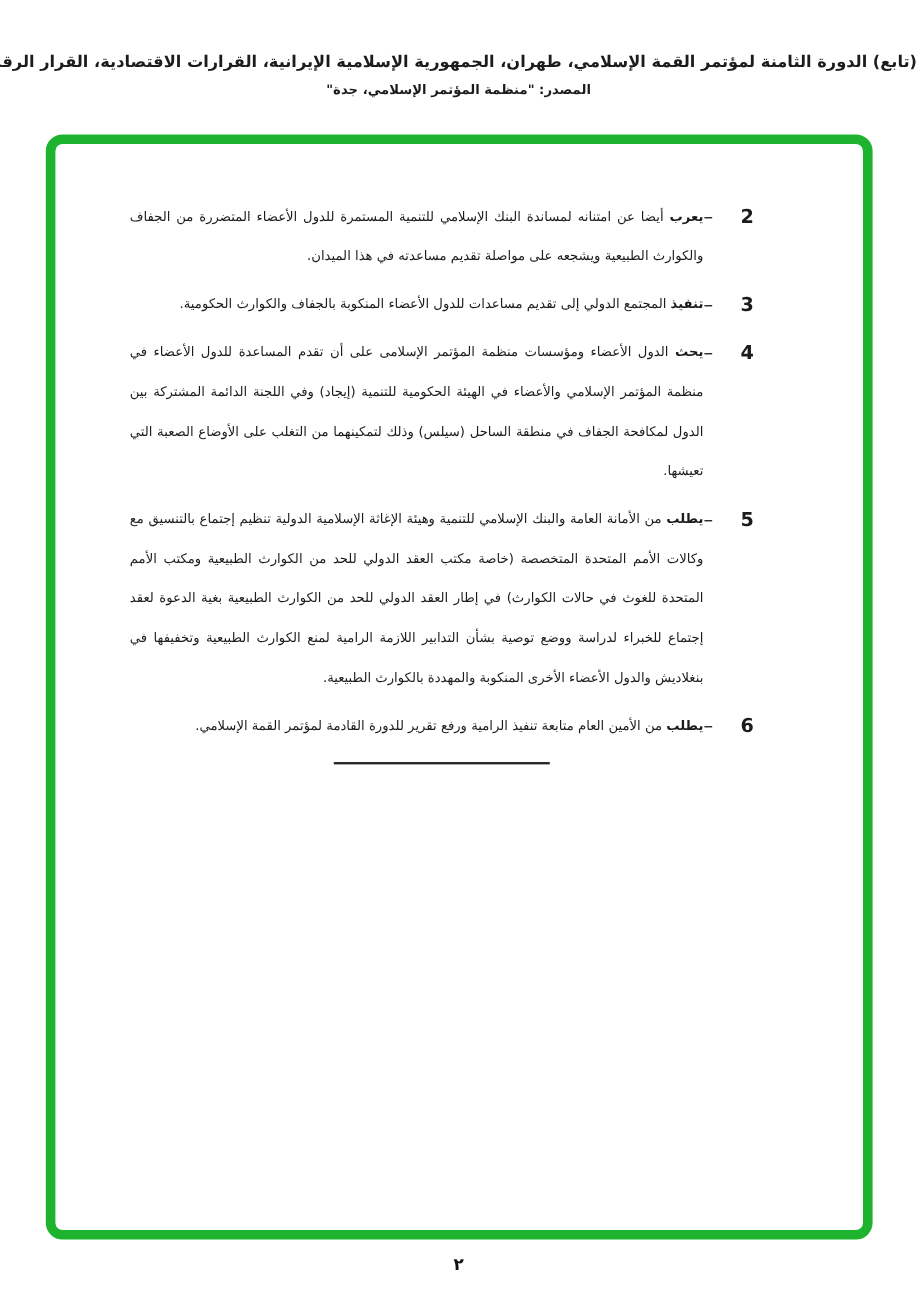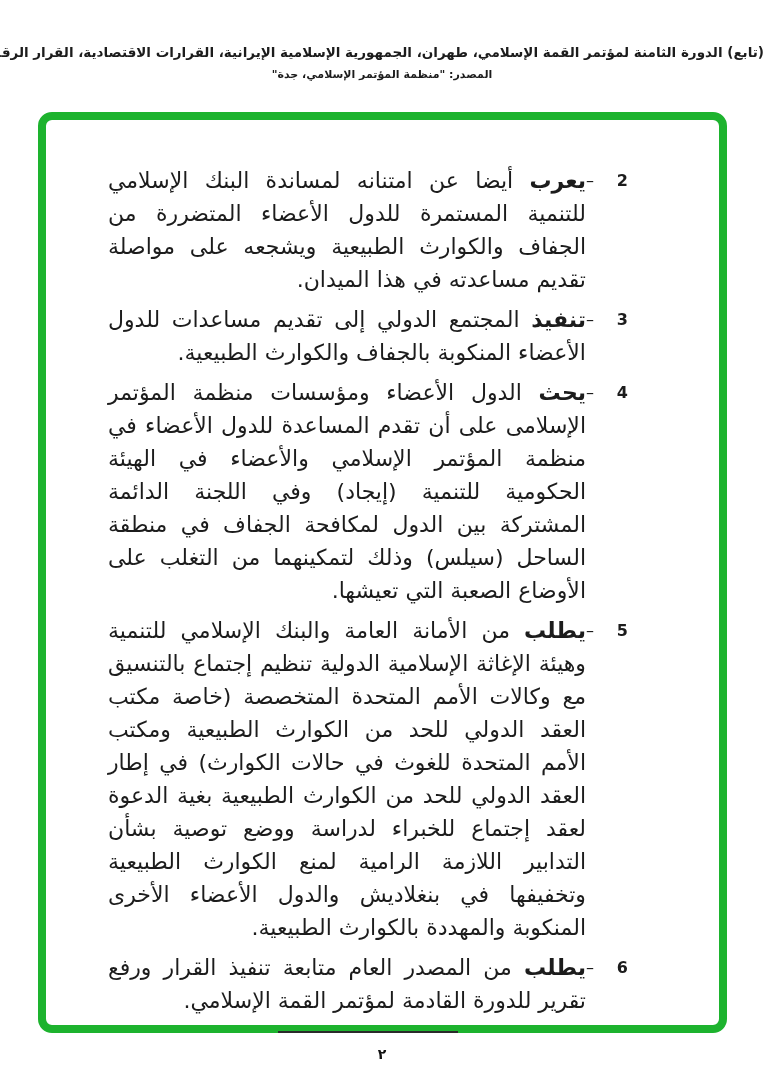--- a/index.html
+++ b/index.html
@@ -65,21 +65,21 @@
     justify-content: space-between;
     align-items: flex-start;
     font-size: 16px;
     line-height: 33px;
     direction: rtl;
   }
   .marker .num { font-weight: bold; }
   .marker .dash { font-weight: normal; }
   .clause-text {
     flex: 1 1 auto;
-    font-size: 22px;
+    font-size: 11px;
     line-height: 33px;
     text-align: justify;
     direction: rtl;
   }
   .clause-text .lead {
     font-weight: bold;
   }
   .closing-rule {
     width: 180px;
     margin: 14px auto 0 auto;
@@ -118,21 +118,21 @@
               <span class="dash">–</span>
             </div>
             <div class="clause-text"><b class="lead">يعرب</b><span> أيضا عن امتنانه لمساندة البنك الإسلامي للتنمية المستمرة للدول الأعضاء المتضررة من الجفاف والكوارث الطبيعية ويشجعه على مواصلة تقديم مساعدته في هذا الميدان.</span></div>
           </div>
 
           <div class="clause">
             <div class="marker">
               <span class="num">3</span>
               <span class="dash">–</span>
             </div>
-            <div class="clause-text"><b class="lead">تنفيذ</b><span> المجتمع الدولي إلى تقديم مساعدات للدول الأعضاء المنكوبة بالجفاف والكوارث الطبيعية.</span></div>
+            <div class="clause-text"><b class="lead">تنفيذ</b><span> المجتمع الدولي إلى تقديم مساعدات للدول الأعضاء المنكوبة بالجفاف والكوارث الحكومية.</span></div>
           </div>
 
           <div class="clause">
             <div class="marker">
               <span class="num">4</span>
               <span class="dash">–</span>
             </div>
             <div class="clause-text"><b class="lead">يحث</b><span> الدول الأعضاء ومؤسسات منظمة المؤتمر الإسلامى على أن تقدم المساعدة للدول الأعضاء في منظمة المؤتمر الإسلامي والأعضاء في الهيئة الحكومية للتنمية (إيجاد) وفي اللجنة الدائمة المشتركة بين الدول لمكافحة الجفاف في منطقة الساحل (سيلس) وذلك لتمكينهما من التغلب على الأوضاع الصعبة التي تعيشها.</span></div>
           </div>
 
@@ -142,21 +142,21 @@
               <span class="dash">–</span>
             </div>
             <div class="clause-text"><b class="lead">يطلب</b><span> من الأمانة العامة والبنك الإسلامي للتنمية وهيئة الإغاثة الإسلامية الدولية تنظيم إجتماع بالتنسيق مع وكالات الأمم المتحدة المتخصصة (خاصة مكتب العقد الدولي للحد من الكوارث الطبيعية ومكتب الأمم المتحدة للغوث في حالات الكوارث) في إطار العقد الدولي للحد من الكوارث الطبيعية بغية الدعوة لعقد إجتماع للخبراء لدراسة ووضع توصية بشأن التدابير اللازمة الرامية لمنع الكوارث الطبيعية وتخفيفها في بنغلاديش والدول الأعضاء الأخرى المنكوبة والمهددة بالكوارث الطبيعية.</span></div>
           </div>
 
           <div class="clause">
             <div class="marker">
               <span class="num">6</span>
               <span class="dash">–</span>
             </div>
-            <div class="clause-text"><b class="lead">يطلب</b><span> من المصدر العام متابعة تنفيذ القرار ورفع تقرير للدورة القادمة لمؤتمر القمة الإسلامي.</span></div>
+            <div class="clause-text"><b class="lead">يطلب</b><span> من الأمين العام متابعة تنفيذ الرامية ورفع تقرير للدورة القادمة لمؤتمر القمة الإسلامي.</span></div>
           </div>
         </div>
 
       <div class="closing-rule"></div>
     </div>
   </div>
 
   <div class="page-number">٢</div>
 
 </div>

